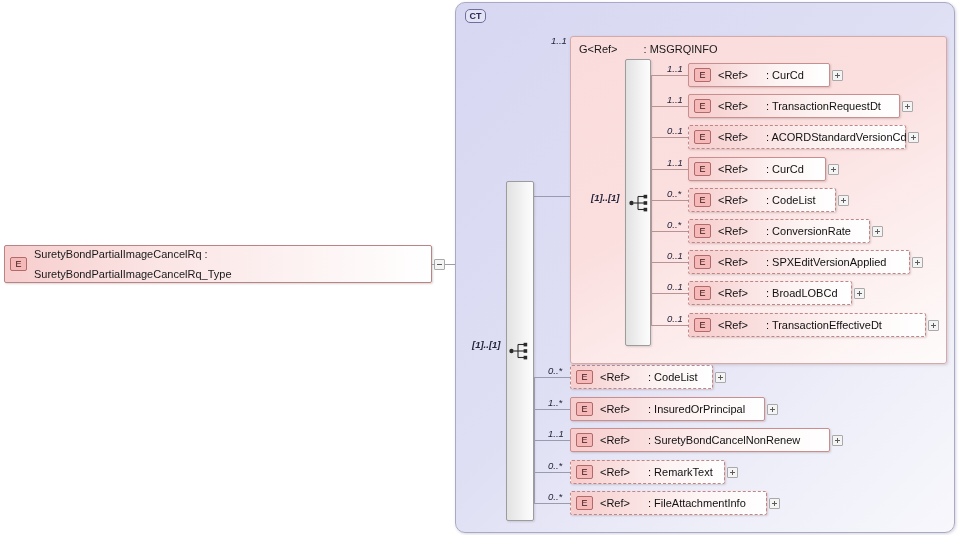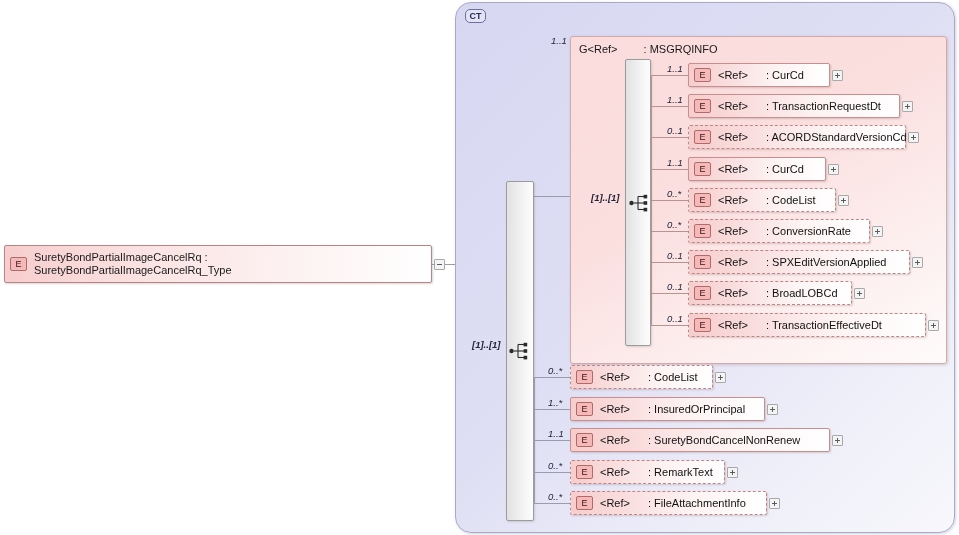--- a/index.html
+++ b/index.html
@@ -31,26 +31,26 @@
   .elt.opt{border:1px dashed #c08585;}
   .elt .ref{margin-right:10px;}
 
   
   #root-element{
     left:4px;top:245px;width:428px;height:38px;
     background:linear-gradient(to right,#f7cdcd 0%,#fbe4e4 35%,#ffffff 100%);
     border:1px solid #b98484;box-shadow:1px 1px 2px rgba(120,90,90,.25);
     align-items:center;
   }
-  #root-element .rtxt{line-height:13px;white-space:normal;width:372px;}
+  #root-element .rtxt{line-height:20px;white-space:normal;width:372px;}
 
   
   #ct-container{
     position:absolute;left:455px;top:2px;width:500px;height:531px;
-    box-sizing:border-box;border:1px solid #a9a9c4;border-radius:16px;
+    box-sizing:border-box;border:1px solid #a9a9c4;border-radius:10px;
     background:linear-gradient(135deg,#d7d7f2 0%,#dedef4 45%,#eeeef9 75%,#f7f7fc 100%);
     box-shadow:1px 1px 3px rgba(110,110,150,.3);
   }
   #ct-head{position:absolute;left:9px;top:5px;display:flex;align-items:flex-start;}
   .ct-badge{
     box-sizing:border-box;width:21px;height:14px;min-width:21px;margin-right:7px;margin-top:1px;
     border:1px solid #6f6f9c;background:#e3e3f6;border-radius:5px;
     font-size:9px;line-height:12px;text-align:center;color:#2a2a55;font-weight:bold;
   }
   #ct-title{font-weight:bold;font-size:11px;line-height:12.5px;width:200px;color:#14142c;}

